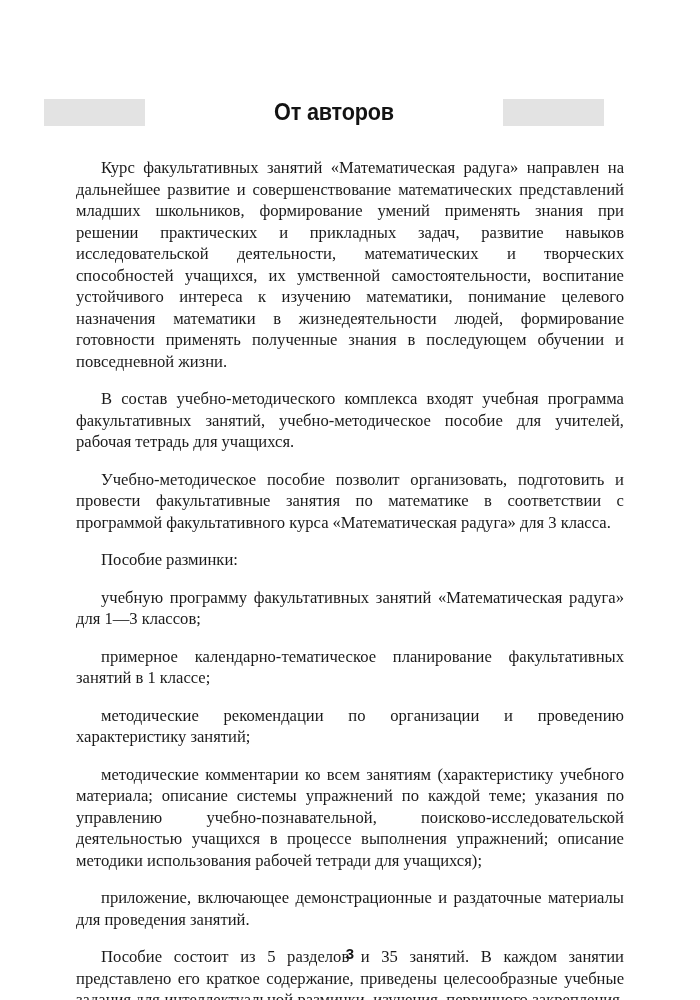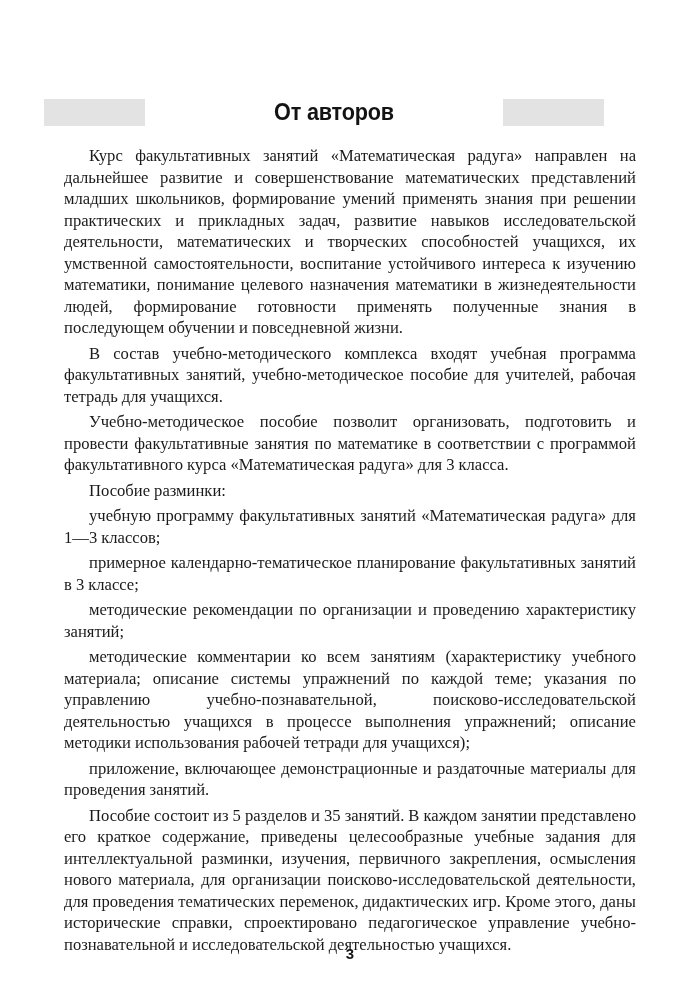--- a/index.html
+++ b/index.html
@@ -65,21 +65,21 @@
 
   
   .body-column {
     position: absolute;
     left: 60px;
     top: 141px;
     width: 580px;
   }
 
   .para {
-    margin: 4px;
+    margin: 16px;
     font-size: 16.6px;
     line-height: 21.5px;
     text-align: justify;
     text-justify: inter-word;
     text-indent: 25px;
     hyphens: manual;
     word-spacing: -0.1px;
   }
 
   
@@ -105,21 +105,21 @@
     <div class="header-rule right"></div>
     <div class="header-title">От авторов</div>
   </div>
 
   <div class="body-column">
     <p class="para">Курс факультативных занятий «Математическая радуга» направлен на дальнейшее развитие и совершенствование математических представлений младших школьников, формирование умений применять знания при решении практических и прикладных задач, развитие навыков исследовательской деятельности, математических и творческих способностей учащихся, их умственной самостоятельности, воспитание устойчивого интереса к изучению математики, понимание целевого назначения математики в жизнедеятельности людей, формирование готовности применять полученные знания в последующем обучении и повседневной жизни.</p>
     <p class="para">В состав учебно-методического комплекса входят учебная программа факультативных занятий, учебно-методическое пособие для учителей, рабочая тетрадь для учащихся.</p>
     <p class="para">Учебно-методическое пособие позволит организовать, подготовить и провести факультативные занятия по математике в соответствии с программой факультативного курса «Математическая радуга» для 3 класса.</p>
     <p class="para">Пособие разминки:</p>
     <p class="para">учебную программу факультативных занятий «Математическая радуга» для 1—3 классов;</p>
-    <p class="para">примерное календарно-тематическое планирование факультативных занятий в 3 классе;</p>
+    <p class="para">примерное календарно-тематическое планирование факультативных занятий в 1 классе;</p>
     <p class="para">методические рекомендации по организации и проведению характеристику занятий;</p>
     <p class="para">методические комментарии ко всем занятиям (характеристику учебного материала; описание системы упражнений по каждой теме; указания по управлению учебно-познавательной, поисково-исследовательской деятельностью учащихся в процессе выполнения упражнений; описание методики использования рабочей тетради для учащихся);</p>
     <p class="para">приложение, включающее демонстрационные и раздаточные материалы для проведения занятий.</p>
     <p class="para">Пособие состоит из 5 разделов и 35 занятий. В каждом занятии представлено его краткое содержание, приведены целесообразные учебные задания для интеллектуальной разминки, изучения, первичного закрепления, осмысления нового материала, для организации поисково-исследовательской деятельности, для проведения тематических переменок, дидактических игр. Кроме этого, даны исторические справки, спроектировано педагогическое управление учебно-познавательной и исследовательской деятельностью учащихся.</p>
   </div>
 
   <div class="folio">3</div>
 
 </div>
 

